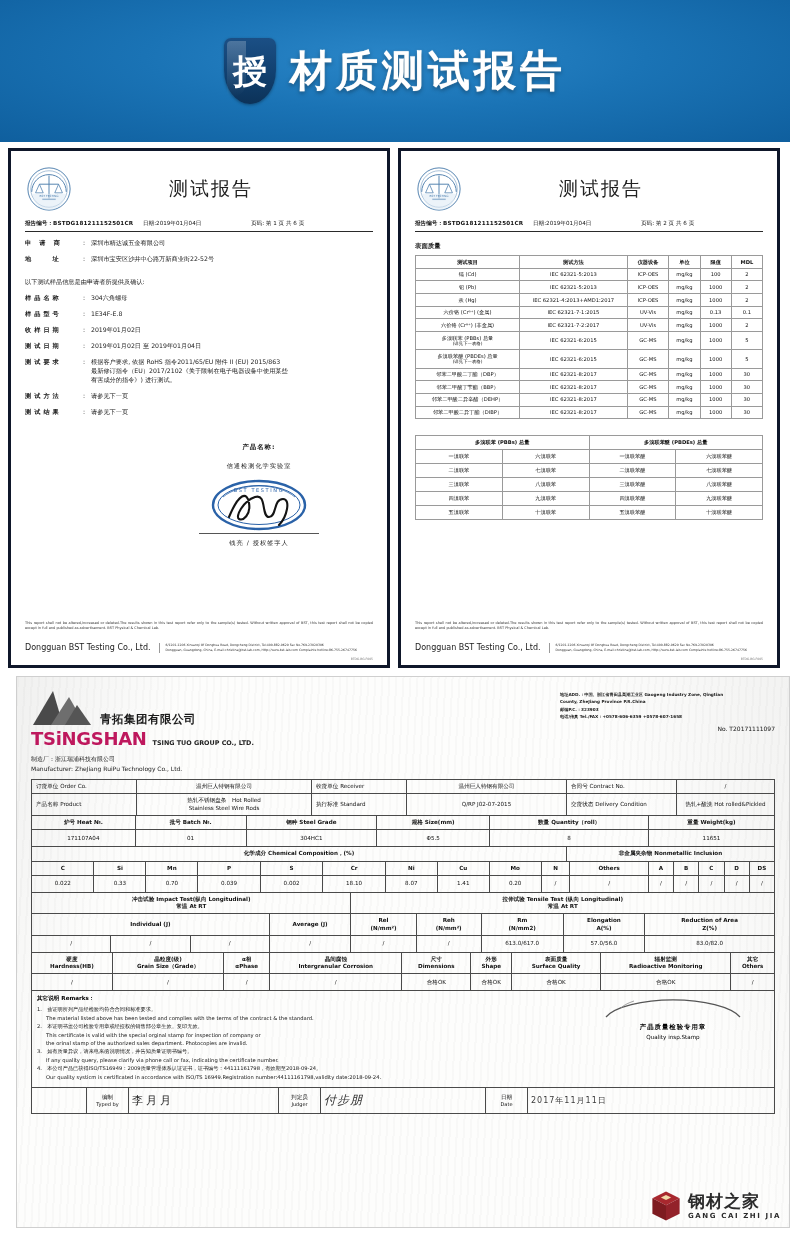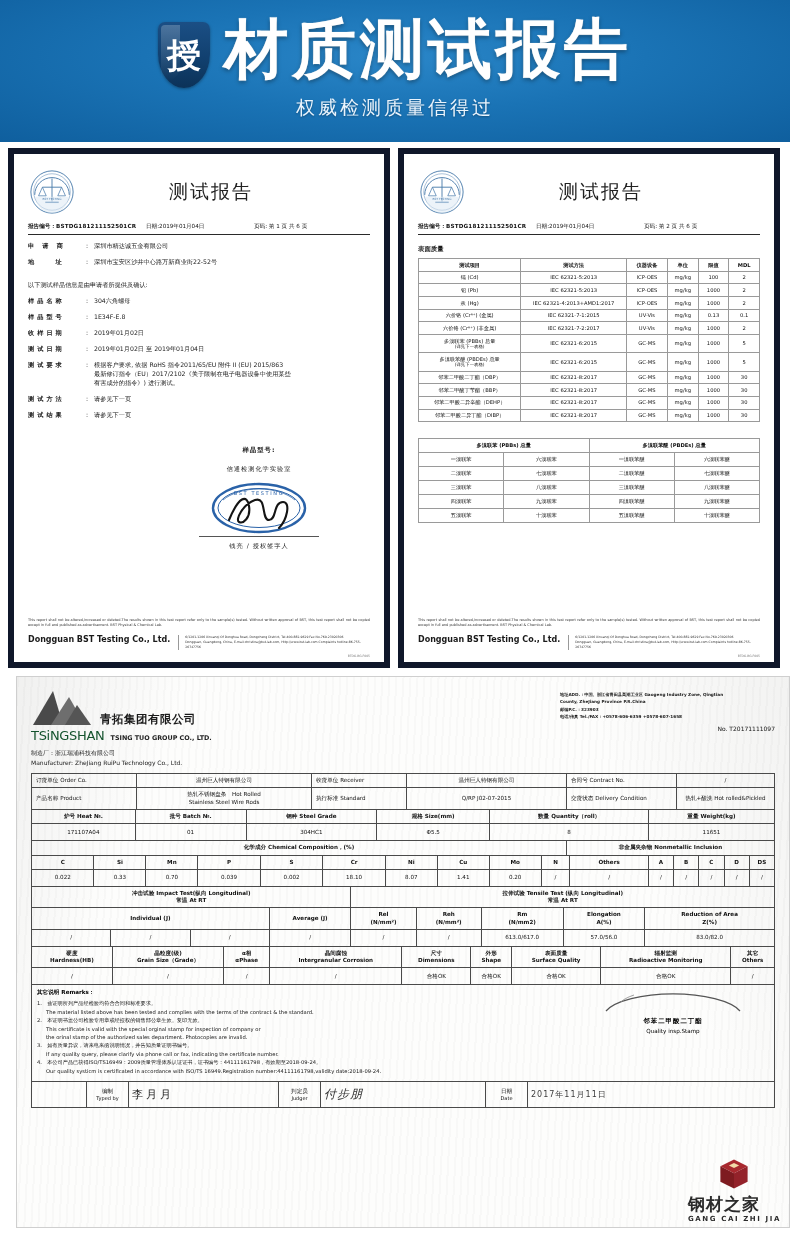--- a/index.html
+++ b/index.html
@@ -33,36 +33,36 @@
     content: ""; position: absolute; left: 3px; top: 3px; width: 19px; height: 56px;
     background: linear-gradient(180deg, rgba(255,255,255,.22), rgba(255,255,255,0));
     border-radius: 5px 0 18px 6px;
   }
   .shield-char {
     font-family: "DejaVu Sans", "Liberation Sans", sans-serif;
     color: #ffffff; font-size: 34px; font-weight: bold; line-height: 1;
     position: relative; z-index: 2;
   }
   .banner-title {
-    font-family: Liberation Mono, monospace;
-    font-size: 64px; font-weight: bold; color: #ffffff; letter-spacing: 4px;
+    font-family: Liberation Sans, sans-serif;
+    font-size: 42px; font-weight: bold; color: #ffffff; letter-spacing: 4px;
     text-shadow: 0 2px 4px rgba(0,0,0,.35), 0 0 1px rgba(255,255,255,.8);
     line-height: 1.05;
   }
   .banner-sub {
     font-family: "DejaVu Sans", "Liberation Sans", sans-serif;
     font-size: 19px; color: #eaf4fd; letter-spacing: 3px; margin-top: 7px;
     text-shadow: 0 1px 2px rgba(0,0,0,.3);
   }
 
   
   .sheet-area { padding: 6px 8px 0 8px; }
   .top-row { display: flex; gap: 8px; }
   .doc {
-    background: #fff; border: 6px solid #0f172a; position: relative;
+    background: #fff; border: 3px solid #0f172a; position: relative;
     font-family: "DejaVu Sans", "Liberation Sans", sans-serif;
     color: #1a1a1a;
   }
   .doc-left  { width: 382px; height: 520px; padding: 12px 14px; }
   .doc-right { width: 382px; height: 520px; padding: 12px 14px; }
 
   
   .rep-head { display: flex; align-items: center; gap: 6px; height: 52px; }
   .emblem { width: 48px; height: 48px; flex: 0 0 48px; }
   .rep-title {
@@ -91,21 +91,21 @@
   .sig-foot { font-size: 6.2px; margin-top: 5px; letter-spacing: 1px; }
 
   .disc {
     position: absolute; left: 14px; right: 14px; bottom: 34px;
     font-size: 3.5px; line-height: 1.5; color: #3a3a3a; text-align: justify;
   }
   .foot-row {
     position: absolute; left: 14px; right: 14px; bottom: 12px;
     display: flex; align-items: flex-start; gap: 8px;
   }
-  .foot-co { font-size: 8px; font-weight: bold; white-space: nowrap; }
+  .foot-co { font-size: 8px; font-weight: normal; white-space: nowrap; }
   .foot-addr { font-size: 3.1px; line-height: 1.6; border-left: 1px solid #999; padding-left: 6px; color: #333; }
   .foot-code { position: absolute; right: 14px; bottom: 4px; font-size: 3px; color: #777; }
 
   
   .sec-title { font-size: 6.4px; font-weight: bold; margin-top: 10px; }
   table.t { width: 100%; border-collapse: collapse; margin-top: 4px; }
   table.t th, table.t td {
     border: 1px solid #9a9a9a; font-size: 5.2px; text-align: center;
     padding: 2.6px 1px; color: #111; line-height: 1.25;
   }
@@ -136,21 +136,21 @@
       repeating-linear-gradient(93deg, rgba(0,0,0,.018) 0 2px, rgba(0,0,0,0) 2px 7px);
     pointer-events: none;
   }
   .cert-pad { position: relative; padding: 10px 14px; }
   .cert-head { display: flex; align-items: flex-start; }
   .ch-left { width: 250px; }
   .logo-row { display: flex; align-items: flex-end; gap: 7px; }
   .logo-mark { width: 62px; height: 40px; flex: 0 0 62px; }
   .logo-cn { font-size: 11.5px; font-weight: bold; letter-spacing: .5px; color: #1a1a1a; }
   .logo-en-row { display: flex; align-items: baseline; gap: 6px; margin-top: 1px; }
-  .logo-en { font-size: 13px; font-weight: normal; letter-spacing: -.3px; color: #14532d; }
+  .logo-en { font-size: 18px; font-weight: bold; letter-spacing: -.3px; color: #be185d; }
   .logo-en2 { font-size: 6.4px; font-weight: bold; color: #222; }
   .mfr { font-size: 6px; margin-top: 5px; line-height: 1.6; color: #222; }
 
   .ch-mid { flex: 1; text-align: center; padding-top: 4px; }
   .cert-cn { font-size: 15px; font-weight: bold; letter-spacing: 5px; color: #111; }
   .cert-en { font-size: 15px; font-weight: bold; letter-spacing: .4px; margin-top: 3px; color: #111; }
 
   .ch-right { width: 215px; text-align: left; }
   .marks { display: flex; align-items: center; justify-content: center; gap: 12px; }
   .addr { font-size: 4.2px; line-height: 1.75; margin-top: 4px; color: #1a1a1a; font-weight: bold; }
@@ -184,38 +184,37 @@
     font-size: 11px; letter-spacing: 3px; color: #222;
   }
   .hand-sig {
     font-family: "DejaVu Serif", serif; font-size: 12px;
     font-style: italic; color: #333; letter-spacing: 1px;
   }
   .date-hand { font-size: 8px; color: #3a3a3a; letter-spacing: 1px; }
 
   .wm {
     position: absolute; right: 8px; bottom: 4px;
-    display: flex; align-items: center; gap: 5px; flex-direction: column;
+    display: flex; align-items: center; gap: 5px;
   }
   .wm-cube { width: 34px; height: 34px; }
   .wm-cn { font-size: 17px; font-weight: bold; color: #2b2b2b; letter-spacing: 1px; line-height: 1; }
   .wm-en { font-size: 7px; font-weight: bold; color: #2b2b2b; letter-spacing: 1.6px; margin-top: 2px; }
 </style>
 </head>
 <body>
 
 <div class="banner">
   <div class="banner-inner">
     <div class="banner-row">
       <div class="shield">
         <span class="shield-char">授</span>
       </div>
       <div class="banner-title">材质测试报告</div>
     </div>
-    <div class="banner-sub">权威检测质量信得过</div>
   </div>
 </div>
 
 <div class="sheet-area">
 <div class="top-row">
 
   <div class="doc doc-left">
     <div class="rep-head">
       <svg class="emblem" viewBox="0 0 100 100">
         <circle cx="50" cy="50" r="44" fill="none" stroke="#4f7fae" stroke-width="2"></circle>
@@ -282,21 +281,21 @@
             <div class="v" style="white-space: pre-line;">请参见下一页</div>
           </div>
           <div class="kv">
             <div class="k">测试结果</div>
             <div class="c">:</div>
             <div class="v" style="white-space: pre-line;">请参见下一页</div>
           </div>
         </div>
 
     <div class="sig-wrap">
-      <div class="sig-title">样品型号:</div>
+      <div class="sig-title">产品名称:</div>
       <div class="sig-lab">信通检测化学实验室</div>
       <div class="stamp-box">
         <svg width="120" height="56" viewBox="0 0 120 56" style="display:block;margin:0 auto">
           <ellipse cx="60" cy="28" rx="46" ry="24" fill="none" stroke="#2a62a8" stroke-width="2.4"></ellipse>
           <ellipse cx="60" cy="28" rx="41" ry="19.5" fill="none" stroke="#2a62a8" stroke-width="1"></ellipse>
           <path d="M24 20 a44 26 0 0 1 72 0" fill="none" stroke="#2a62a8" stroke-width=".8"></path>
           <text x="60" y="15" font-size="5" fill="#2a62a8" text-anchor="middle" font-family="DejaVu Sans" letter-spacing="1.6">BST TESTING</text>
           <path d="M30 40 C40 16 48 14 50 26 C52 38 44 44 40 42 C36 40 44 24 56 20 C68 16 62 40 70 40 C78 40 74 22 84 22 C92 22 88 40 80 48" fill="none" stroke="#141414" stroke-width="2.1" stroke-linecap="round"></path>
         </svg>
       </div>
@@ -714,21 +713,21 @@
             <div class="rm-item">3.　如有质量异议，请来电来函说明情况，并告知质量证明书编号。</div>
             <div class="rm-item rm-en" style="white-space: pre-line;">If any quality query, please clarify via phone call or fax, indicating the certificate number.</div>
             <div class="rm-item">4.　本公司产品已获得ISO/TS16949：2009质量管理体系认证证书，证书编号：44111161798，有效期至2018-09-24。</div>
             <div class="rm-item rm-en" style="white-space: pre-line;">Our quality systicm is certificated in accordance with ISO/TS 16949.Registration number:44111161798,validity date:2018-09-24.</div>
           </div>
       <div class="stampbox2">
         <svg class="arc" viewBox="0 0 150 26">
           <path d="M8 24 a70 24 0 0 1 134 0" fill="none" stroke="#555" stroke-width="1.2"></path>
           <path d="M22 16 a58 18 0 0 1 14 -8" fill="none" stroke="#888" stroke-width=".8"></path>
         </svg>
-        <div class="st-cn">邻苯二甲酸二丁酯</div>
+        <div class="st-cn">产品质量检验专用章</div>
         <div class="st-en">Quality insp.Stamp</div>
       </div>
     </div>
 
     <table class="sg" style="margin-top:-1px">
       <tbody>
             <tr>
         <td style="width:55px;border-left:1px solid #4a4a4a"></td>
         <td class="sg-lab">
           <div>编制</div>

